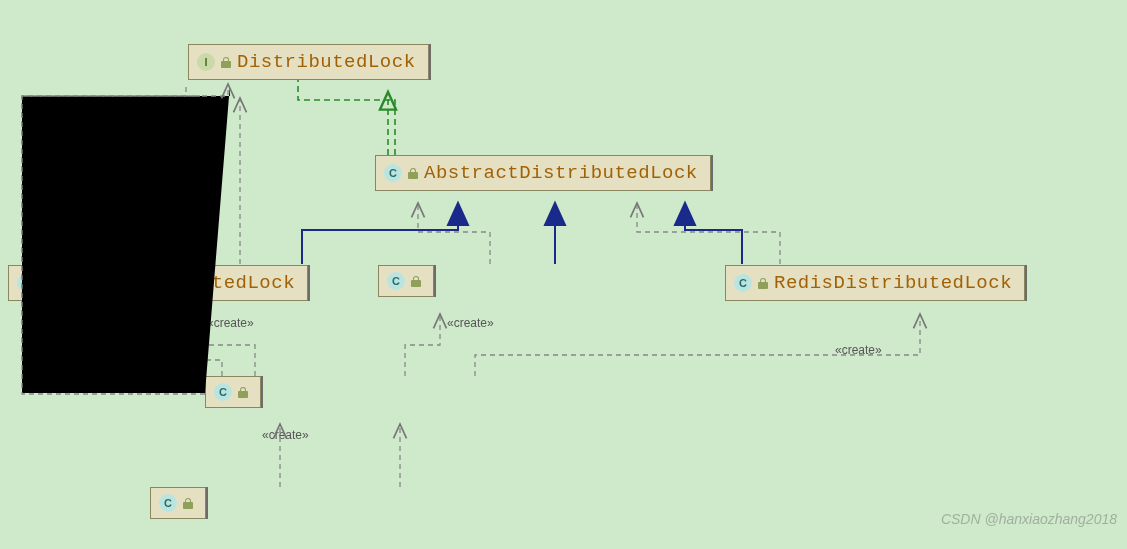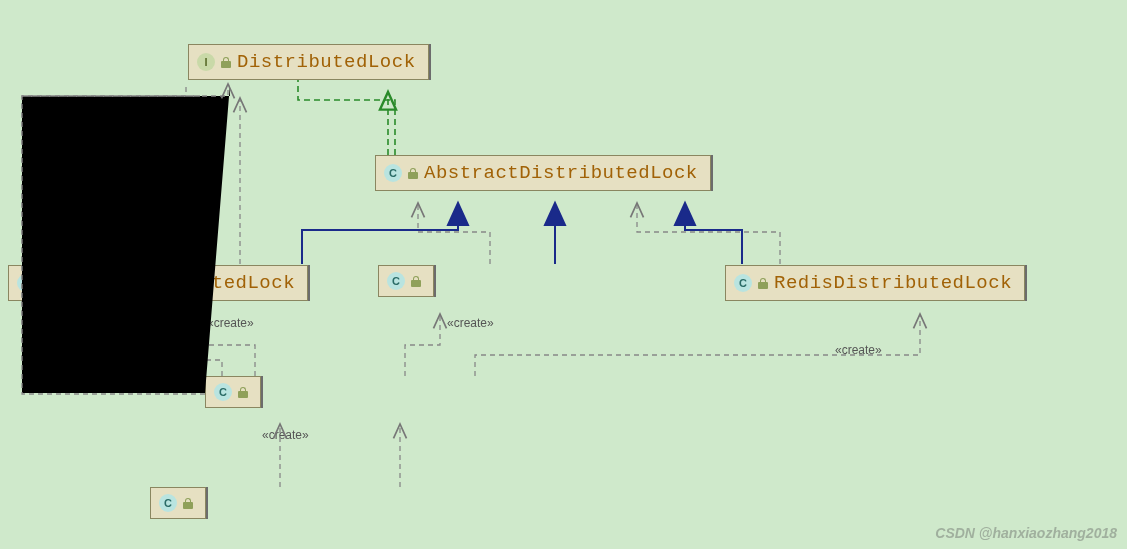--- a/index.html
+++ b/index.html
@@ -84,27 +84,26 @@
     pointer-events: none;
   }
   .create-label {
     position: absolute;
     font-family: Arial, sans-serif;
     font-size: 12px;
     color: #555;
   }
   .watermark {
     position: absolute;
-    bottom: 8px;
+    bottom: 22px;
     right: 10px;
     font-family: Arial, sans-serif;
     font-size: 14px;
     color: rgba(90,90,90,0.4);
     font-style: italic;
-    font-weight: bold;
   }
 </style>
 </head>
 <body>
 
 <div class="node" style="left:188px; top:44px;">
   <span class="type-icon type-i">I</span>
   <span class="lock-icon"></span>
   <span class="class-name">DistributedLock</span>
 </div>

